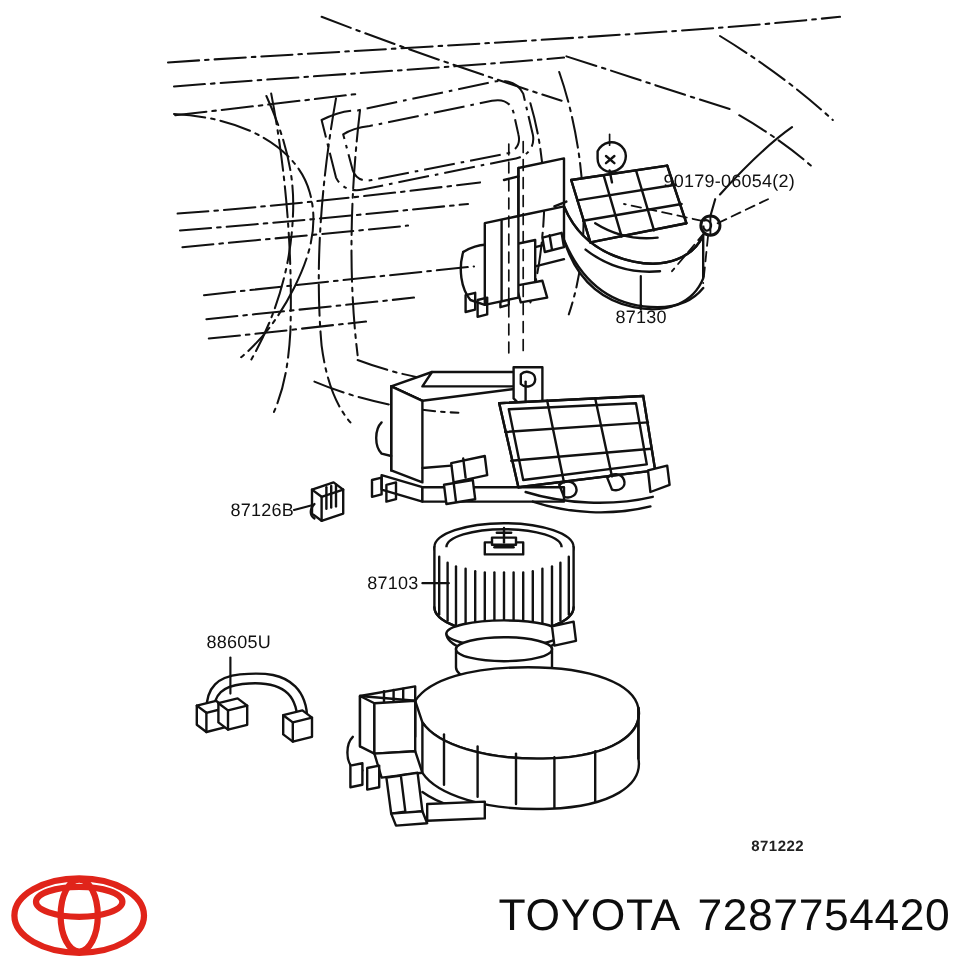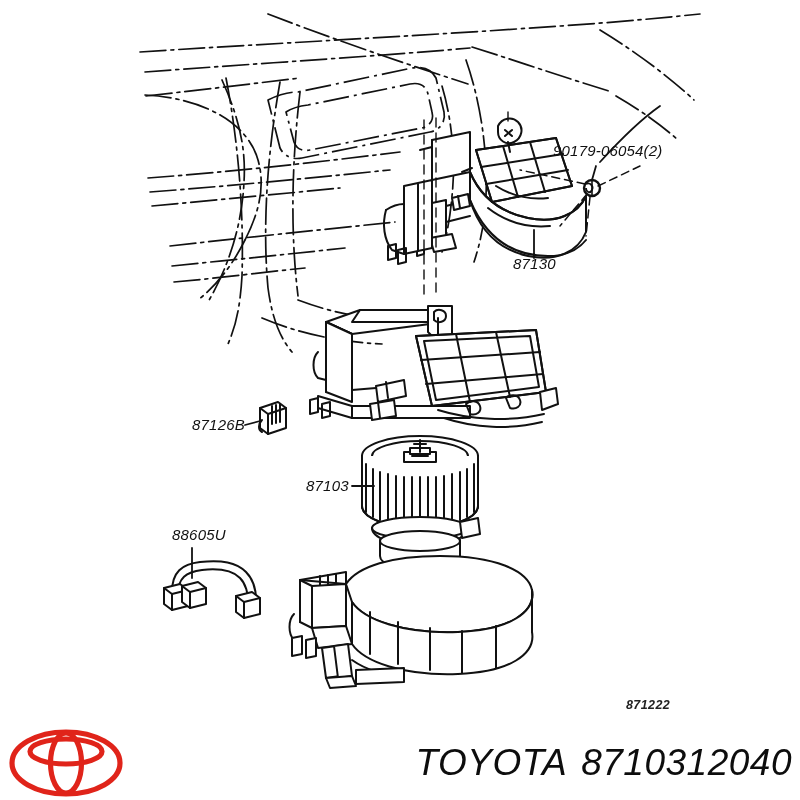--- a/index.html
+++ b/index.html
@@ -13,21 +13,20 @@
     height: 800px;
     font-family: "Liberation Sans", sans-serif;
     overflow: hidden;
     position: relative;
   }
   #page {
     position: relative;
     width: 800px;
     height: 800px;
     background: #ffffff;
-    font-style: italic;
   }
   #diagram-area {
     position: absolute;
     left: 0;
     top: 0;
     width: 800px;
     height: 725px;
   }
   #diagram-svg {
     display: block;
@@ -393,17 +392,17 @@
 
     <svg id="brand-logo" viewBox="0 0 120 72" xmlns="http://www.w3.org/2000/svg">
       <g fill="none" stroke="#e0241a" stroke-width="5.2">
         <ellipse cx="60" cy="36" rx="54" ry="31"></ellipse>
         <ellipse cx="60" cy="36" rx="15.5" ry="30"></ellipse>
         <ellipse cx="60" cy="24.5" rx="36" ry="12.5"></ellipse>
       </g>
     </svg>
 
     <div id="footer-caption">
-      <span class="brandword">TOYOTA</span><span>8710312040</span>
+      <span class="brandword">TOYOTA</span><span>7287754420</span>
     </div>
   </div>
 
 </div>
 
 </body></html>

